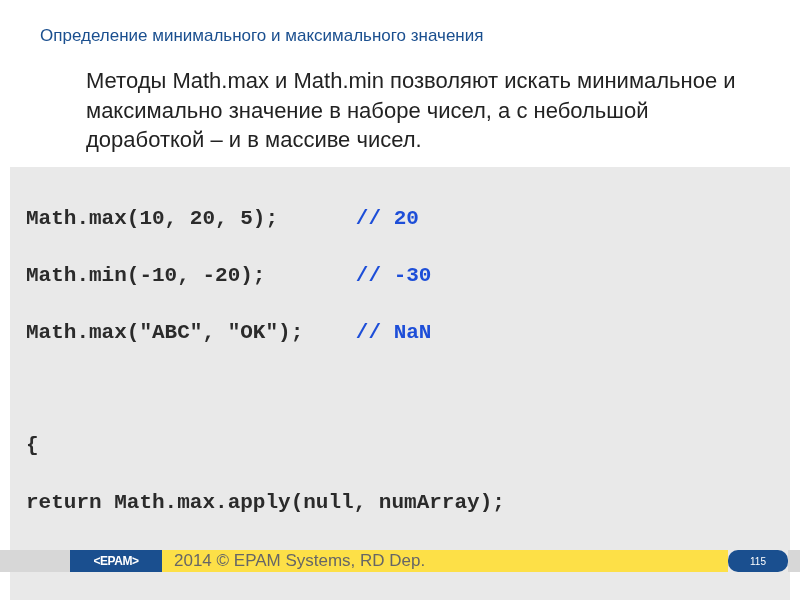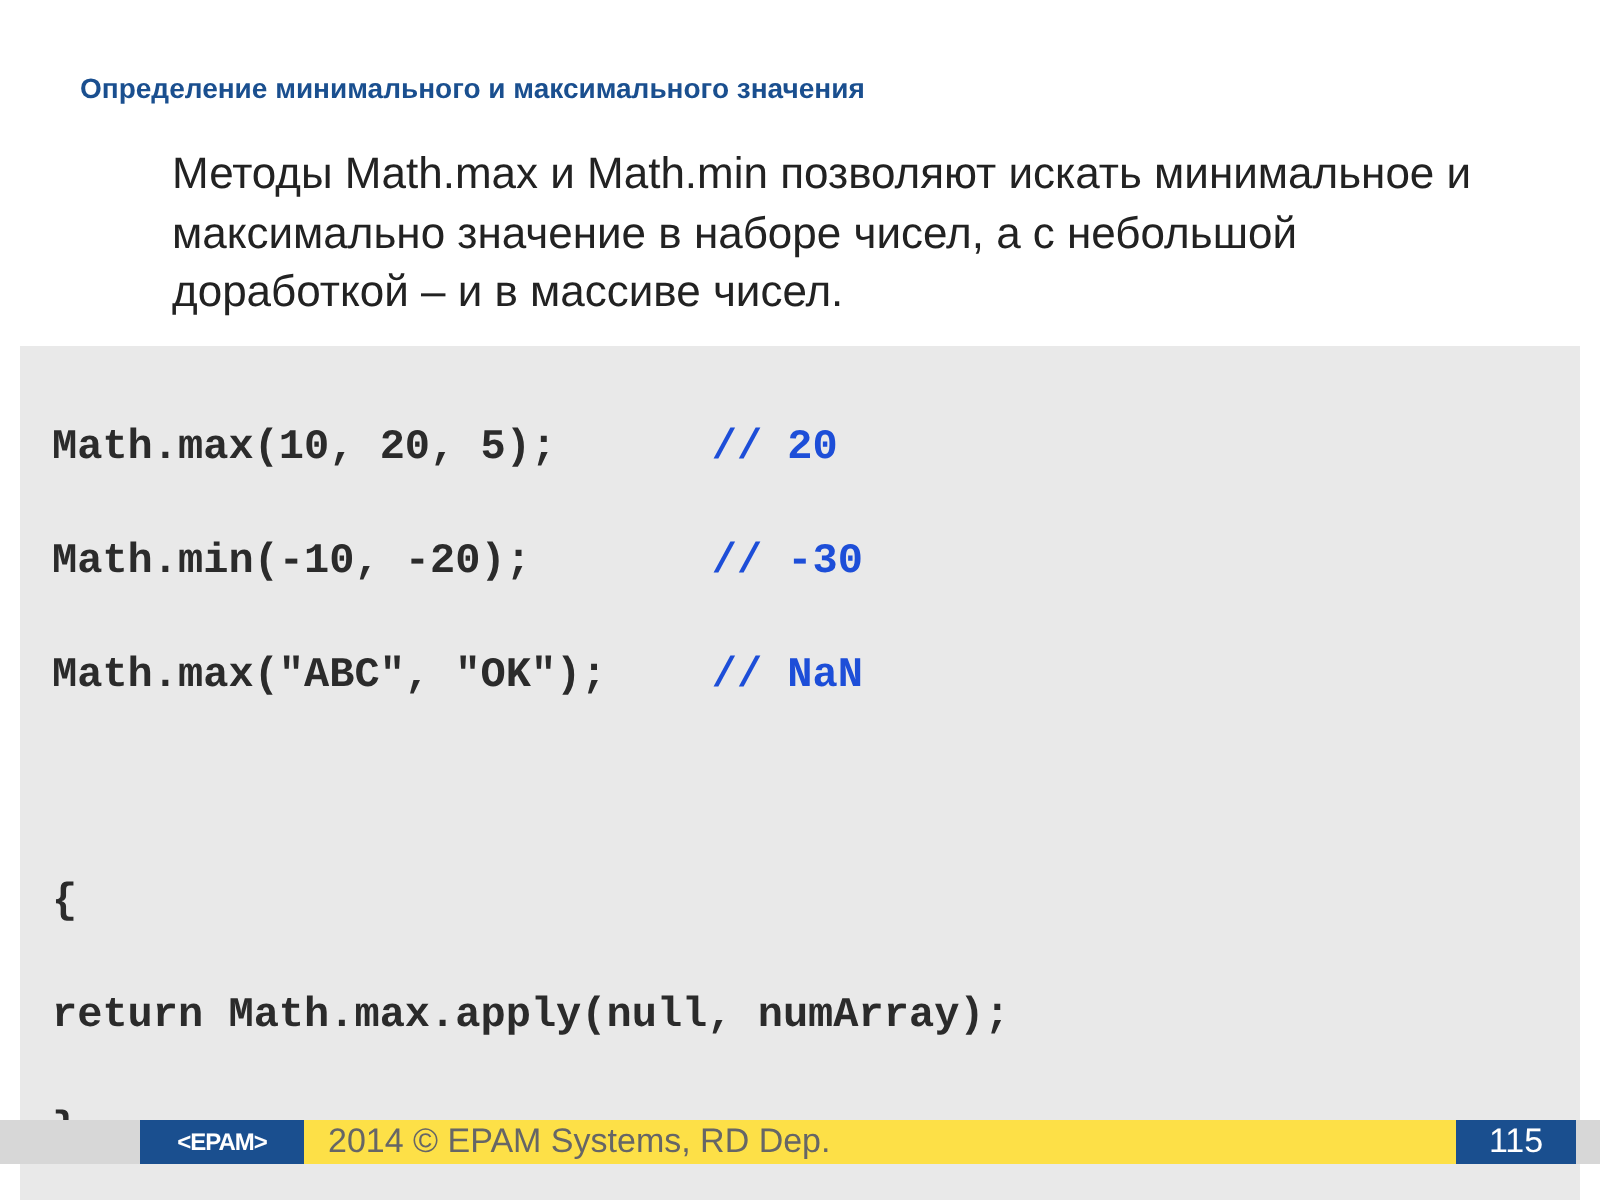--- a/index.html
+++ b/index.html
@@ -12,24 +12,23 @@
     overflow: hidden;
   }
   .slide {
     width: 100%;
     height: 100%;
     position: relative;
     padding: 0;
   }
   .title {
     color: #1a4f8f;
-    font-size: 14px;
-    font-weight: bold;
+    font-size: 17px;
+    font-weight: normal;
     padding: 26px 40px 14px 40px;
-    margin-top: 10px;
   }
   .description {
     color: #222;
     font-size: 22px;
     line-height: 1.35;
     padding: 6px 38px 12px 38px;
     margin-left: 48px;
   }
   .code-block {
     background: #e9e9e9;
@@ -51,21 +50,21 @@
     right: 0;
     height: 22px;
     display: flex;
     align-items: stretch;
   }
   .footer-left {
     width: 70px;
     background: #d7d7d7;
   }
   .footer-logo {
-    width: 82px;
+    width: 92px;
     background: #1a4f8f;
     display: flex;
     align-items: center;
     justify-content: center;
     color: #fff;
     font-weight: bold;
     font-size: 12px;
     font-family: Arial, sans-serif;
     letter-spacing: -0.5px;
     text-align: right;
@@ -79,21 +78,22 @@
     color: #666;
     font-size: 17px;
   }
   .footer-pagenum {
     width: 60px;
     background: #1a4f8f;
     color: #fff;
     display: flex;
     align-items: center;
     justify-content: center;
-    font-size: 17px;
+    font-size: 10px;
+    border-radius: 10px;
   }
   .footer-right {
     width: 12px;
     background: #d7d7d7;
   }
 </style>
 </head>
 <body>
 
 <div class="slide">

